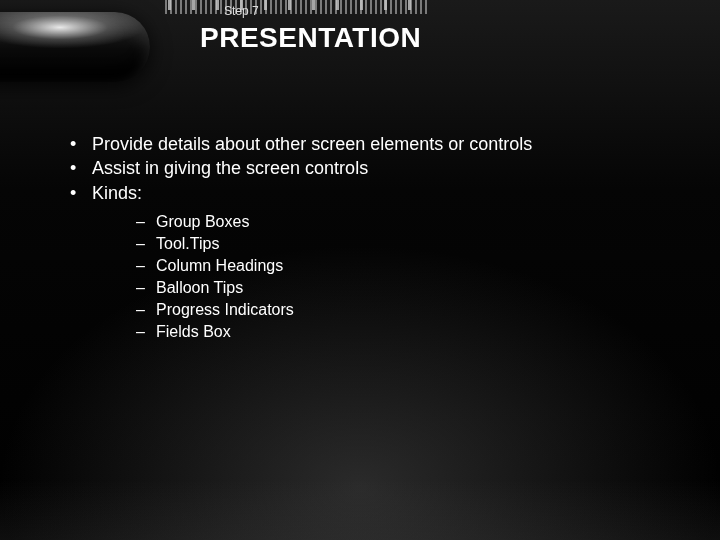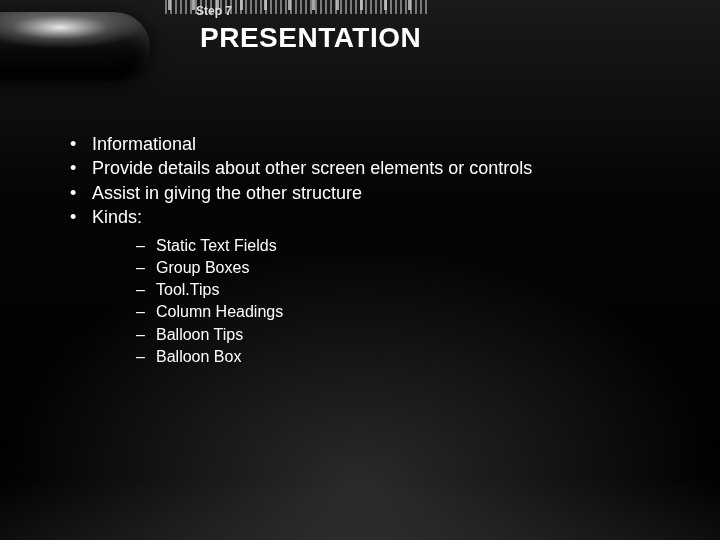--- a/index.html
+++ b/index.html
@@ -57,24 +57,25 @@
       radial-gradient(ellipse 120px 30px at 55% 22%, rgba(255,255,255,0.9) 0%, rgba(255,255,255,0.2) 40%, rgba(255,255,255,0) 70%),
       linear-gradient(180deg, #2b2b2b 0%, #0a0a0a 55%, #000 100%);
     box-shadow:
       inset 0 10px 18px rgba(255,255,255,0.15),
       inset 0 -14px 20px rgba(0,0,0,0.9),
       0 4px 20px rgba(0,0,0,0.8);
   }
   .step {
     position: absolute;
     top: 4px;
-    left: 196px;
+    left: 188px;
     font-size: 12px;
-    font-weight: bold;
+    font-weight: normal;
     color: #ddd;
+    padding-left: 36px;
   }
   .title {
     position: absolute;
     top: 22px;
     left: 200px;
     font-size: 28px;
     font-weight: bold;
     line-height: 1.12;
     color: #fff;
     letter-spacing: 0.5px;
@@ -144,31 +145,30 @@
   <div class="pill"></div>
 
   <div class="step">Step 7</div>
 
   <div class="title">
     <span>PRESENTATION</span><br>
   </div>
 
   <div class="content">
     <ul class="level1">
-      <li><span>Informational</span></li>
       <li><span>Provide details about other screen elements or controls</span></li>
-      <li><span>Assist in giving the other structure</span></li>
+      <li><span>Assist in giving the screen controls</span></li>
       <li>
         <span>Kinds:</span>
         <ul class="level2">
-          <li><span>Static Text Fields</span></li>
           <li><span>Group Boxes</span></li>
           <li><span>Tool.Tips</span></li>
           <li><span>Column Headings</span></li>
           <li><span>Balloon Tips</span></li>
-          <li><span>Balloon Box</span></li>
+          <li><span>Progress Indicators</span></li>
+          <li><span>Fields Box</span></li>
         </ul>
       </li>
     </ul>
   </div>
 
   <div class="floor"></div>
 </div>
 
 </body></html>

